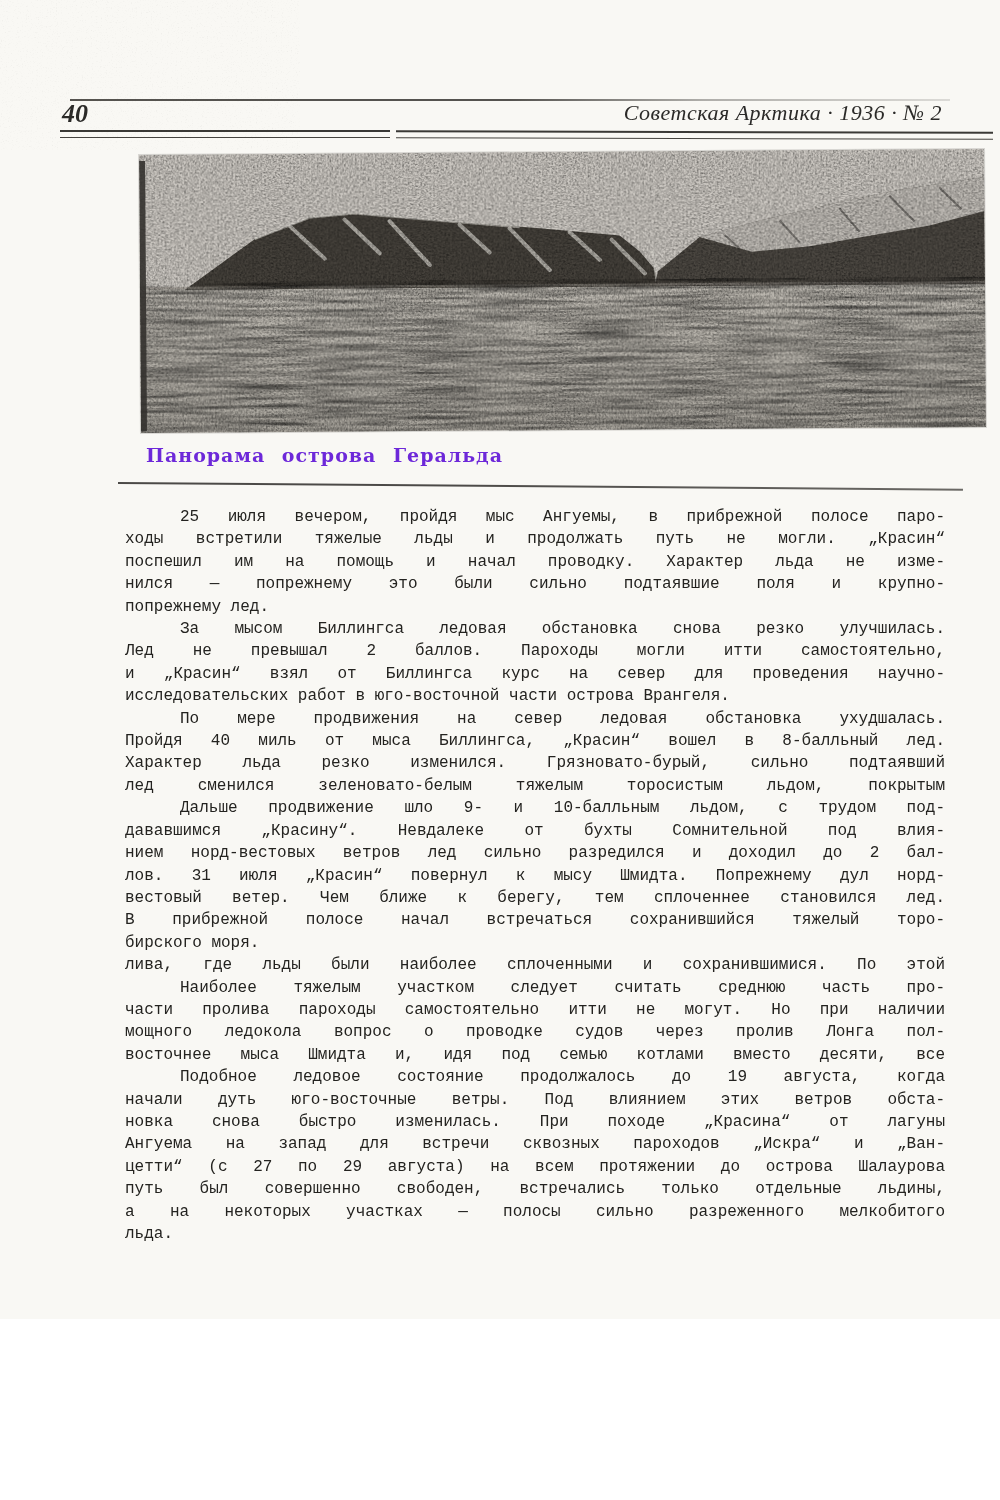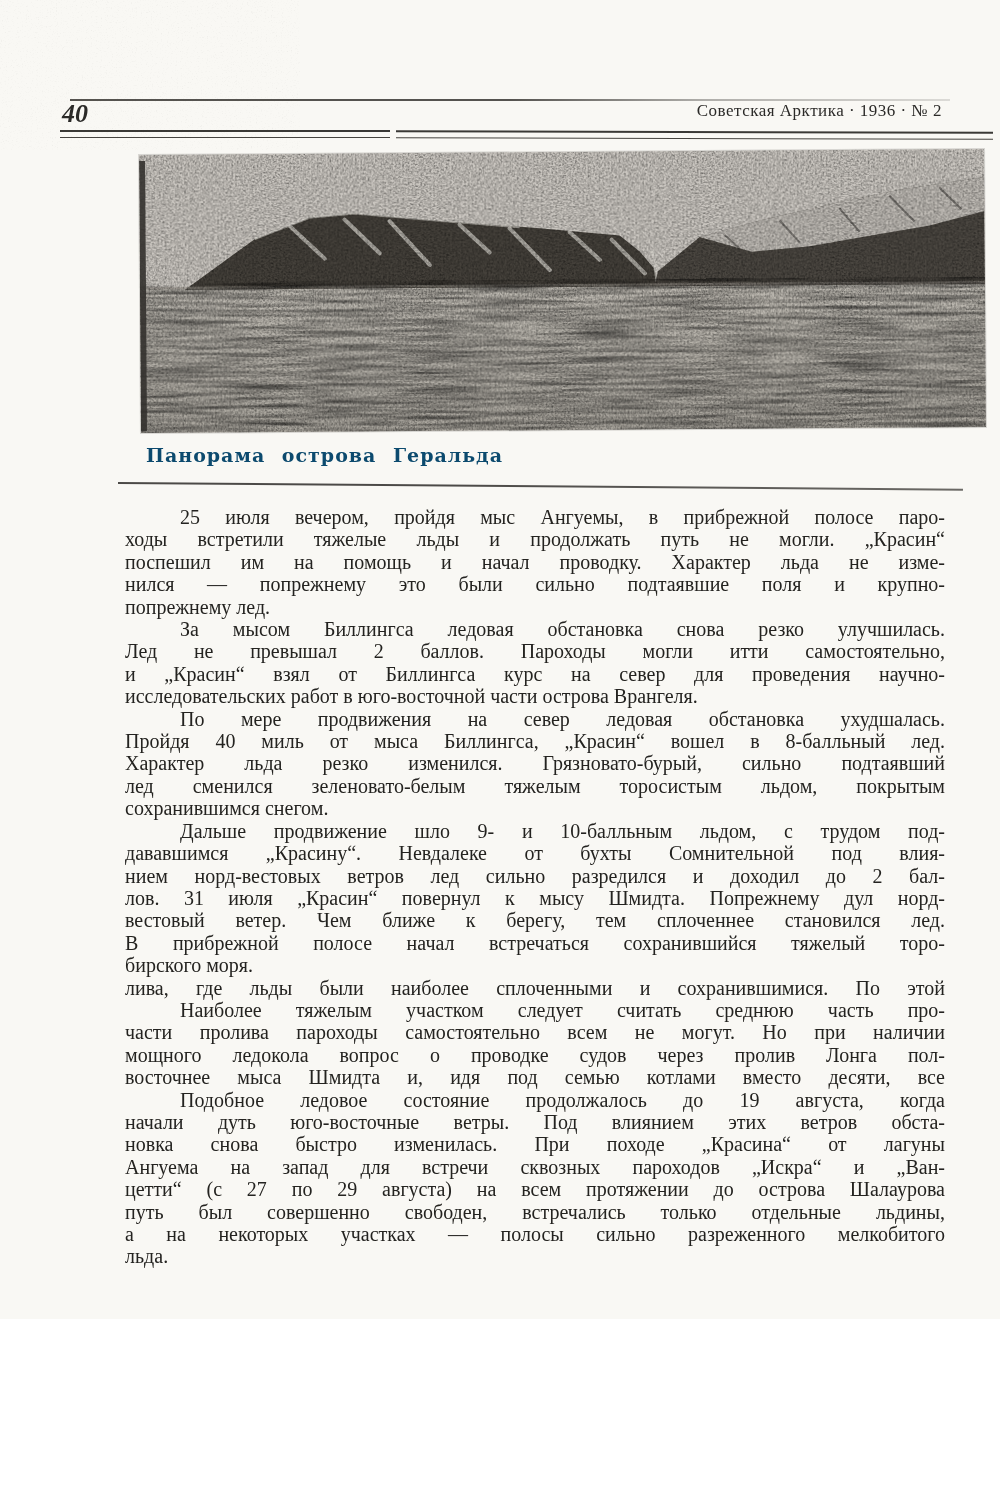--- a/index.html
+++ b/index.html
@@ -15,21 +15,21 @@
   .rule-top{
     position:absolute;left:70px;top:99px;width:880px;height:2px;
     background:linear-gradient(to right,#55534f 0%,#55534f 50%,rgba(85,83,79,.45) 72%,rgba(85,83,79,.18) 100%);
   }
   .page-num{
     position:absolute;left:62px;top:101px;
     font-style:italic;font-weight:700;font-size:26px;line-height:1;
   }
   .journal-title{
     position:absolute;right:58px;top:102px;
-    font-size:17px;line-height:1;letter-spacing:.5px;
+    font-style:italic;font-size:22px;line-height:1;letter-spacing:.5px;
     white-space:nowrap;
   }
   .double-rule{position:absolute;height:5px;border-top:2px solid #3a3936;border-bottom:1.5px solid #45433f;}
   .double-rule.left{left:60px;top:130px;width:330px;}
   .double-rule.right{left:396px;top:131px;width:597px;transform:rotate(.15deg);}
   
   .photo{
     position:absolute;left:140px;top:152px;width:845px;height:278px;
     transform:rotate(-.4deg);
     box-shadow:0 0 0 1px rgba(120,116,110,.25);
@@ -41,32 +41,32 @@
   .ph-rock2{fill:#4a4640;}
   .ph-snow{fill:var(--photo-snow,#d9d6cf);}
   .snow-stroke{stroke:var(--photo-snow,#d9d6cf);stroke-width:4;stroke-linecap:round;opacity:.7;}
   .ridge-stroke{stroke:var(--photo-snow,#d9d6cf);stroke-width:2;opacity:.6;fill:none;}
   .rock-stroke{stroke:#2f2d2a;stroke-width:2;opacity:.5;}
   
   .caption{
     position:absolute;left:146px;top:444px;
     font-family:"DejaVu Serif", serif;
     font-weight:700;font-size:19px;letter-spacing:1px;word-spacing:9px;
-    color:#0c4a6e;
+    color:#6d28d9;
   }
   .caption-rule{
     position:absolute;left:118px;top:482px;width:845px;height:1.5px;
     background:linear-gradient(to right,#4c4a47 0%,#4c4a47 40%,#6b6965 100%);
     transform:rotate(.45deg);transform-origin:left center;
   }
   
   .body-text{
     position:absolute;left:125px;top:506px;width:820px;
-    font-family:Liberation Serif, serif;
-    font-size:20px;line-height:22.4px;
+    font-family:Liberation Mono, monospace;
+    font-size:16px;line-height:22.4px;
     color:#242320;
   }
   .line{
     text-align:justify;
     -moz-text-align-last:justify;
     text-align-last:justify;
   }
   .line.first{text-indent:55px;}
   .line.last{text-align-last:left;-moz-text-align-last:left;}
   
@@ -157,35 +157,34 @@
         <div class="line first">За мысом Биллингса ледовая обстановка снова резко улучшилась.</div>
         <div class="line">Лед не превышал 2 баллов. Пароходы могли итти самостоятельно,</div>
         <div class="line">и „Красин“ взял от Биллингса курс на север для проведения научно-</div>
         <div class="line last">исследовательских работ в юго-восточной части острова Врангеля.</div>
       </div>
       <div>
         <div class="line first">По мере продвижения на север ледовая обстановка ухудшалась.</div>
         <div class="line">Пройдя 40 миль от мыса Биллингса, „Красин“ вошел в 8-балльный лед.</div>
         <div class="line">Характер льда резко изменился. Грязновато-бурый, сильно подтаявший</div>
         <div class="line">лед сменился зеленовато-белым тяжелым торосистым льдом, покрытым</div>
-        <div class="line last">сохранившимся снегом.</div>
       </div>
       <div>
         <div class="line first">Дальше продвижение шло 9- и 10-балльным льдом, с трудом под-</div>
         <div class="line">дававшимся „Красину“. Невдалеке от бухты Сомнительной под влия-</div>
         <div class="line">нием норд-вестовых ветров лед сильно разредился и доходил до 2 бал-</div>
         <div class="line">лов. 31 июля „Красин“ повернул к мысу Шмидта. Попрежнему дул норд-</div>
         <div class="line">вестовый ветер. Чем ближе к берегу, тем сплоченнее становился лед.</div>
         <div class="line">В прибрежной полосе начал встречаться сохранившийся тяжелый торо-</div>
         <div class="line last">бирского моря.</div>
       </div>
       <div>
         <div class="line">лива, где льды были наиболее сплоченными и сохранившимися. По этой</div>
         <div class="line first">Наиболее тяжелым участком следует считать среднюю часть про-</div>
-        <div class="line">части пролива пароходы самостоятельно всем не могут. Но при наличии</div>
+        <div class="line">части пролива пароходы самостоятельно итти не могут. Но при наличии</div>
         <div class="line">мощного ледокола вопрос о проводке судов через пролив Лонга пол-</div>
         <div class="line">восточнее мыса Шмидта и, идя под семью котлами вместо десяти, все</div>
       </div>
       <div>
         <div class="line first">Подобное ледовое состояние продолжалось до 19 августа, когда</div>
         <div class="line">начали дуть юго-восточные ветры. Под влиянием этих ветров обста-</div>
         <div class="line">новка снова быстро изменилась. При походе „Красина“ от лагуны</div>
         <div class="line">Ангуема на запад для встречи сквозных пароходов „Искра“ и „Ван-</div>
         <div class="line">цетти“ (с 27 по 29 августа) на всем протяжении до острова Шалаурова</div>
         <div class="line">путь был совершенно свободен, встречались только отдельные льдины,</div>

